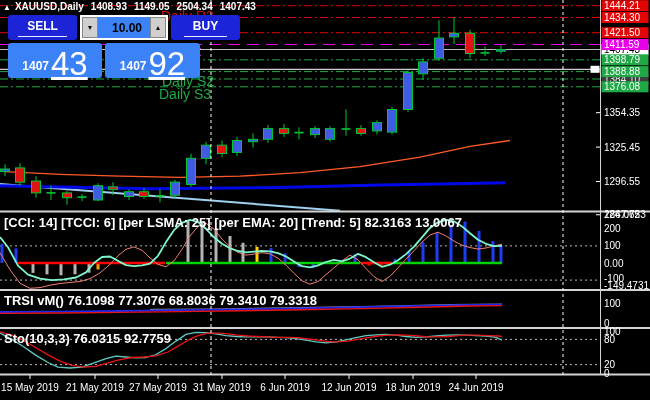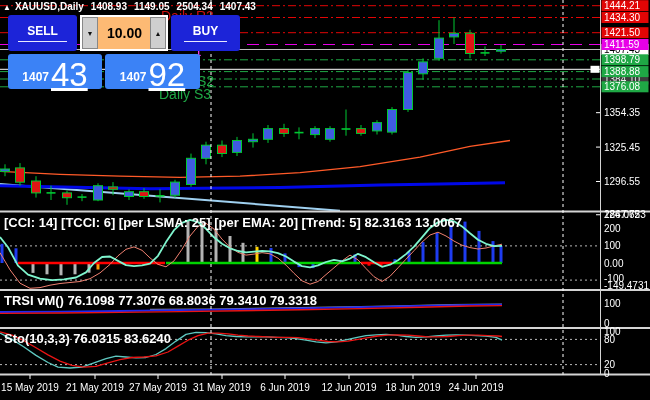--- a/index.html
+++ b/index.html
@@ -7,31 +7,31 @@
           font-family:"Liberation Sans","DejaVu Sans",sans-serif;}
   svg text{font-family:"Liberation Sans","DejaVu Sans",sans-serif;}
   .overlay{position:absolute;left:0;top:0;width:650px;height:400px;pointer-events:none;}
   .symbol-line{position:absolute;left:3px;top:1px;color:#fff;font-size:10px;font-weight:bold;
                white-space:nowrap;letter-spacing:0;}
   .symbol-line span{margin-right:7px;}
   .symbol-line .tri{font-size:8px;margin-right:4px;}
   .pivot-label{position:absolute;font-size:14px;font-weight:normal;white-space:nowrap;}
   .ind-label{position:absolute;color:#fff;font-size:13px;font-weight:bold;white-space:nowrap;}
   .trade-widget{position:absolute;left:8px;top:15px;width:232px;pointer-events:auto;}
-  .row1{display:flex;align-items:stretch;height:36px;}
+  .row1{display:flex;align-items:stretch;height:25px;}
   .oct-btn{background:#1c24d8;color:#fff;border:none;border-radius:3px;font-size:12px;
            font-weight:bold;width:69px;display:flex;align-items:center;justify-content:center;
            cursor:pointer;font-family:inherit;padding:0;}
   .oct-btn .u{border-bottom:1px solid #e8e8ff;padding:0 9px 3px 9px;}
   .stepper{display:flex;align-items:stretch;border:2px solid #fff;background:#fff;
            margin:0 3px;width:84px;}
   .step-btn{width:16px;background:#cfcfcf;border:1px solid #888;color:#111;font-size:7px;
             display:flex;align-items:center;justify-content:center;cursor:pointer;padding:0;
             font-family:inherit;}
-  .vol{flex:1;background:#fdba74;color:#000;font-size:14px;font-weight:bold;display:flex;
+  .vol{flex:1;background:#3b82f6;color:#000;font-size:12px;font-weight:bold;display:flex;
        align-items:center;justify-content:flex-end;padding-right:8px;}
   .row2{display:flex;margin-top:3px;height:35px;}
   .price-panel{background:#3b82f6;border-radius:3px;color:#fff;display:flex;
                align-items:baseline;justify-content:center;cursor:pointer;}
   .price-panel.sell{width:94px;margin-right:3px;}
   .price-panel.buy{width:95px;}
   .price-panel .small{font-size:12px;font-weight:bold;align-self:flex-end;margin-bottom:5px;}
   .price-panel .big{font-size:33px;font-weight:400;line-height:30px;margin-left:2px;
                     align-self:flex-end;margin-bottom:-1px;text-decoration:underline;}
 </style>
@@ -253,21 +253,21 @@
         <div class="pivot-label" style="left: 162px; top: 73px; color: rgb(31, 168, 69);">Daily S2</div>
         <div class="pivot-label" style="left: 159px; top: 86px; color: rgb(31, 168, 69);">Daily S3</div>
       </div>
 
     <div class="symbol-line">
       <span class="tri">▲</span><span>XAUUSD,Daily</span><span>1408.93</span><span>1149.05</span><span>2504.34</span><span>1407.43</span>
     </div>
 
     <div class="ind-label" style="left:4px;top:215px;">[CCI: 14] [TCCI: 6] [per LSMA: 25] [per EMA: 20] [Trend: 5]  82.3163 13.0067</div>
     <div class="ind-label" style="left:4px;top:293px;">TRSI  vM() 76.1098 77.3076 68.8036 79.3410 79.3318</div>
-    <div class="ind-label" style="left:4px;top:331px;">Sto(10,3,3) 76.0315 83.6240</div>
+    <div class="ind-label" style="left:4px;top:331px;">Sto(10,3,3) 76.0315 92.7759</div>
 
     <div class="trade-widget">
       <div class="row1">
         <button class="oct-btn">
           <span class="u">SELL</span>
         </button>
         <div class="stepper">
           <button class="step-btn">▼</button>
           <div class="vol">10.00</div>
           <button class="step-btn">▲</button>

